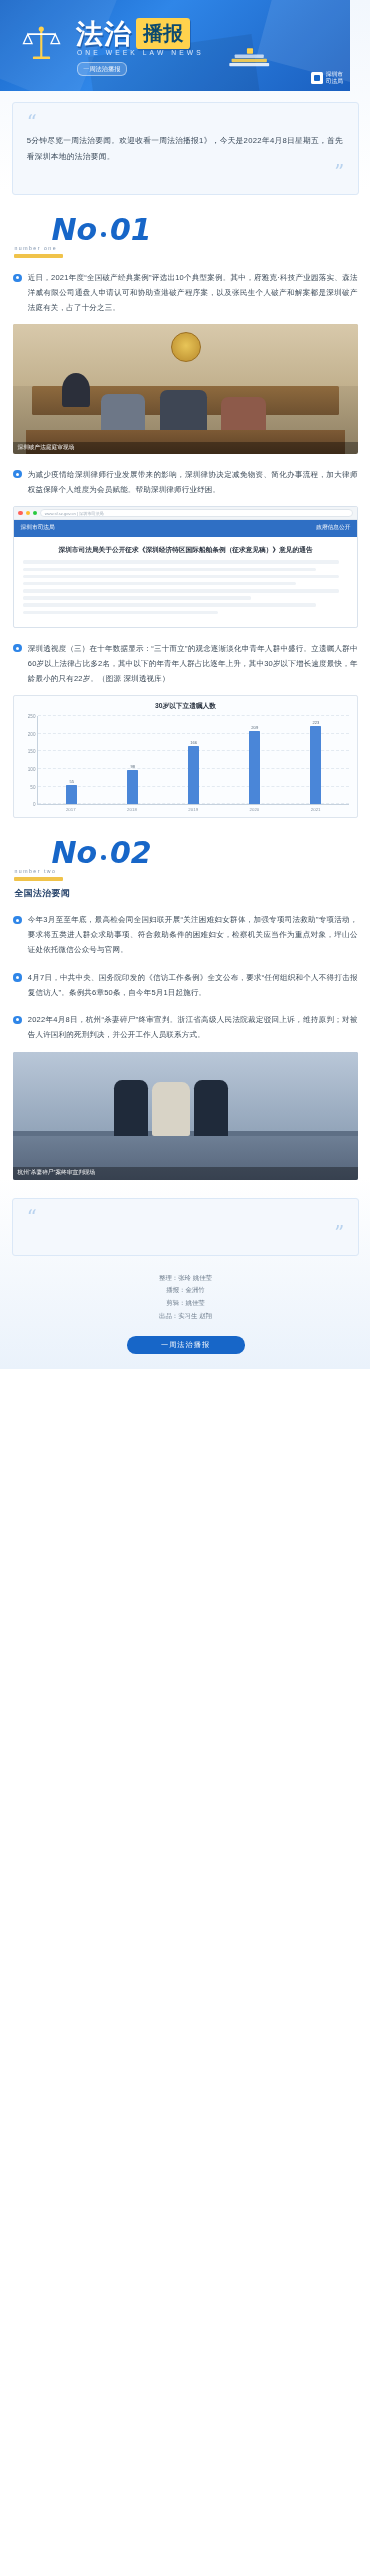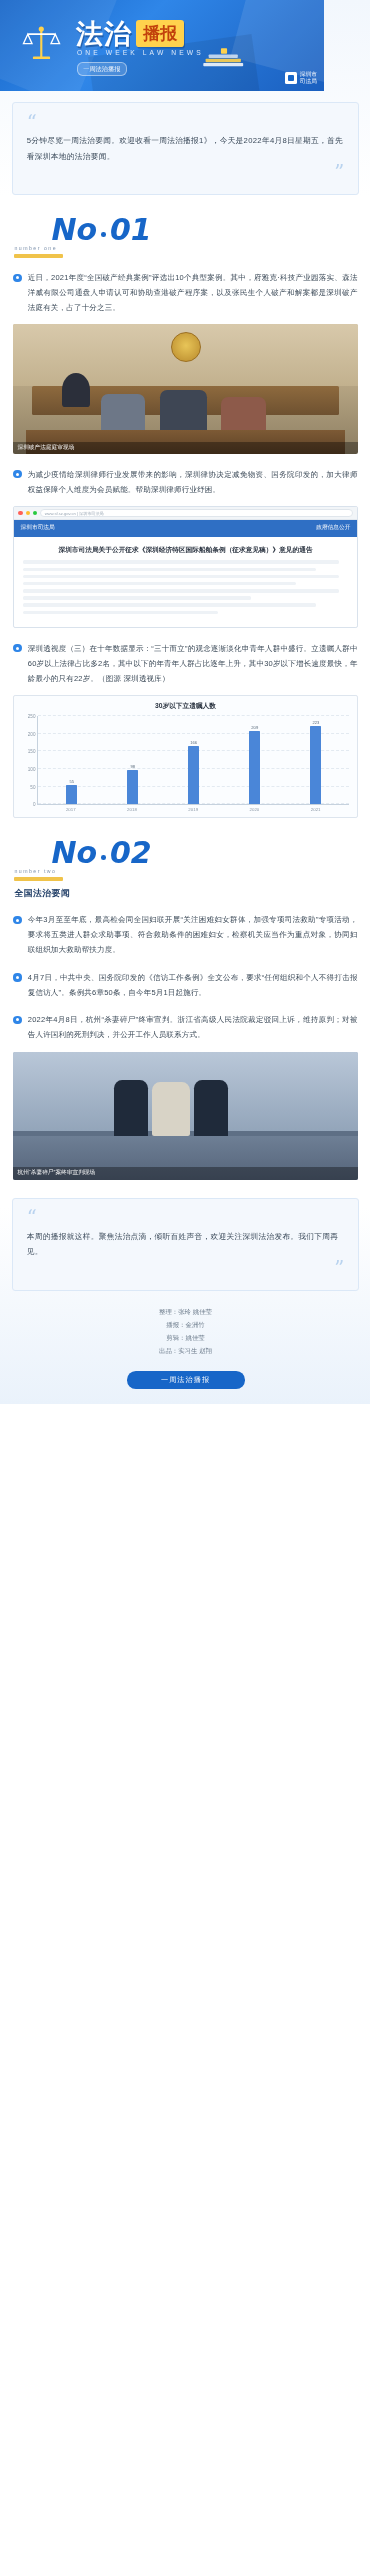--- a/index.html
+++ b/index.html
@@ -12,21 +12,21 @@
   .page {
     width: 371px;
     position: relative;
     background: linear-gradient(180deg, #f2f7fd 0%, #ffffff 14%, #ffffff 86%, #eaf2fb 100%);
     padding-bottom: 15.5px;
   }
 
   
   .banner {
     position: relative;
-    width: 324px;
+    width: 350px;
     height: 91px;
     background: linear-gradient(135deg, #1766c8 0%, #2f86e8 40%, #1a5fbf 100%);
     overflow: hidden;
   }
   .banner .poly {
     position: absolute;
     background: rgba(255,255,255,0.07);
   }
   .banner .p1 { width: 134px; height: 134px; left: -31px; top: -46px; transform: rotate(22deg); }
   .banner .p2 { width: 103px; height: 103px; right: -20.6px; top: -31px; transform: rotate(15deg); background: rgba(255,255,255,0.10); }
@@ -49,22 +49,22 @@
   .bt-main {
     font-size: 27px;
     font-weight: bold;
     color: #ffffff;
     letter-spacing: 1px;
     text-shadow: 1px 1.5px 0 rgba(10,50,110,0.45);
     font-family: "DejaVu Sans", "Liberation Sans", sans-serif;
   }
   .bt-badge {
     background: #ffd24d;
-    color: #c2410c;
-    font-size: 17px;
+    color: #0c4a6e;
+    font-size: 20px;
     font-weight: bold;
     padding: 2.1px 7.2px;
     border-radius: 3.1px;
     box-shadow: 1px 1.5px 0 rgba(10,50,110,0.35);
   }
   .bt-sub {
     position: absolute;
     left: 77px;
     top: 49px;
     font-size: 6.7px;
@@ -481,21 +481,21 @@
     <div class="person p-judge"></div>
     <div class="person p-a"></div>
     <div class="person p-b"></div>
     <div class="person p-c"></div>
     <div class="table"></div>
     <div class="photo-caption-bar">深圳破产法庭庭审现场</div>
   </div>
 
   <div class="item">
     <span class="bullet"></span>
-    <div class="item-text">为减少疫情给深圳律师行业发展带来的影响，深圳律协决定减免物资、国务院印发的，加大律师权益保障个人维度为会员赋能。帮助深圳律师行业纾困。</div>
+    <div class="item-text">为减少疫情给深圳律师行业发展带来的影响，深圳律协决定减免物资、简化办事流程，加大律师权益保障个人维度为会员赋能。帮助深圳律师行业纾困。</div>
   </div>
 
 
   <div class="photo-screen">
     <div class="ps-topbar">
       <span class="ps-dot" style="background:#ff6057"></span>
       <span class="ps-dot" style="background:#ffbd2e"></span>
       <span class="ps-dot" style="background:#27c93f"></span>
       <span class="ps-url">www.sf.sz.gov.cn  |  深圳市司法局</span>
     </div>
@@ -583,21 +583,21 @@
       <span class="no-dot"></span>
       <span class="no-digits">02</span>
     </div>
     <div class="no-en">number two</div>
     <div class="no-bar"></div>
   </div>
   <div class="section-title">全国法治要闻</div>
 
   <div class="item">
     <span class="bullet"></span>
-    <div class="item-text">今年3月至至年底，最高检会同全国妇联开展“关注困难妇女群体，加强专项司法救助”专项活动，要求将五类进人群众求助事项、符合救助条件的困难妇女，检察机关应当作为重点对象，协同妇联组织加大救助帮扶力度。</div>
+    <div class="item-text">今年3月至至年底，最高检会同全国妇联开展“关注困难妇女群体，加强专项司法救助”专项活动，要求将五类进人群众求助事项、符合救助条件的困难妇女，检察机关应当作为重点对象，坪山公证处依托微信公众号与官网。</div>
   </div>
 
   <div class="item">
     <span class="bullet"></span>
     <div class="item-text">4月7日，中共中央、国务院印发的《信访工作条例》全文公布，要求“任何组织和个人不得打击报复信访人”。条例共6章50条，自今年5月1日起施行。</div>
   </div>
 
   <div class="item">
     <span class="bullet"></span>
     <div class="item-text">2022年4月8日，杭州“杀妻碎尸”终审宣判。浙江省高级人民法院裁定驳回上诉，维持原判；对被告人许国利的死刑判决，并公开工作人员联系方式。</div>
@@ -608,21 +608,20 @@
     <div class="rail"></div>
     <div class="guard-l"></div>
     <div class="defendant"></div>
     <div class="guard-r"></div>
     <div class="floor"></div>
     <div class="photo-caption-bar">杭州“杀妻碎尸”案终审宣判现场</div>
   </div>
 
   <div class="closing">
     <div class="qmark">“</div>
-    <div class="quote-text">本周的播报就这样。聚焦法治点滴，倾听百姓声音，欢迎关注深圳法治发布。我们下周再见。</div>
     <div class="qmark close">”</div>
   </div>
 
   <div class="credits">
     <div>整理：张玲 姚佳莹</div>
     <div>播报：金洲竹</div>
     <div>剪辑：姚佳莹</div>
     <div>出品：实习生 赵翔</div>
   </div>
 

